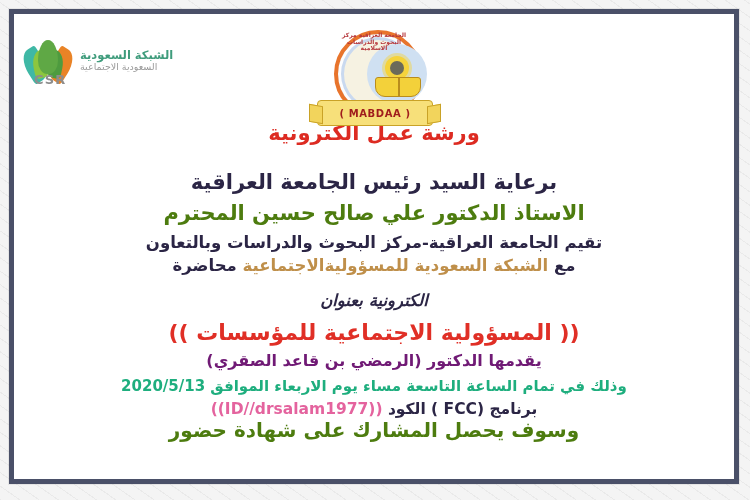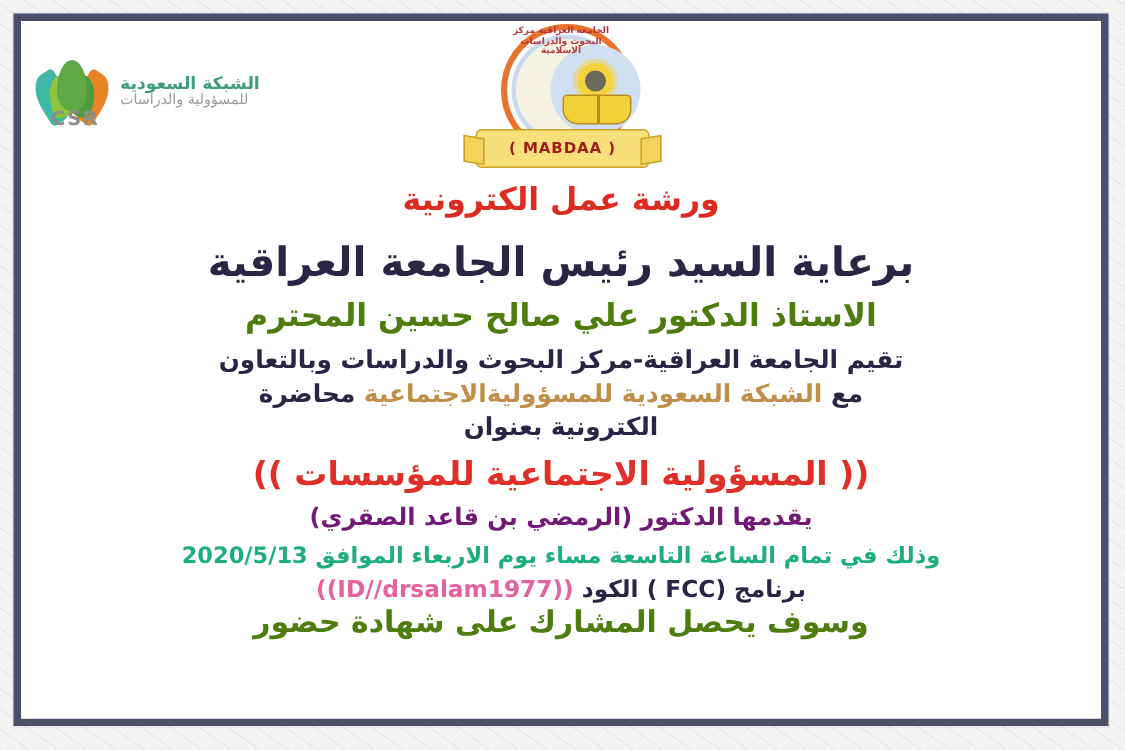--- a/index.html
+++ b/index.html
@@ -55,21 +55,21 @@
   .csr-word{
     position:absolute;left:12px;bottom:-1px;
     font-size:13px;font-weight:bold;color:#8d8d8d;letter-spacing:1px;
     font-family:"DejaVu Sans",sans-serif;
   }
   .csr-txt{line-height:1.15;text-align:left;}
   .csr-t1{font-size:11.5px;font-weight:bold;color:#3f9c7c;letter-spacing:.4px;}
   .csr-t2{font-size:9.5px;color:#9a9a9a;letter-spacing:.4px;}
 
   
-  .seal{position:absolute;left:50%;top:2px;transform:translateX(-50%);width:118px;height:96px;}
+  .seal{position:absolute;left:50%;top:16px;transform:translateX(-50%);width:118px;height:96px;}
   .seal-ring{
     position:absolute;left:19px;top:0;width:80px;height:80px;border-radius:50%;
     background:#f6f2e2;
     border:4px solid #e8742c;
     box-shadow:inset 0 0 0 3px #fdfdfd, inset 0 0 0 6px #c9d9ef;
   }
   .seal-inner{
     position:absolute;left:29px;top:10px;width:60px;height:60px;border-radius:50%;
     background:#cfe0f2;overflow:hidden;
   }
@@ -134,26 +134,26 @@
   }
 
   
   .content{
     flex:1 1 auto;text-align:center;
     padding:0 14px 4px;
     display:flex;flex-direction:column;
   }
   .ln{margin:0;line-height:1.18;white-space:nowrap;}
   .l-workshop{font-size:21px;font-weight:bold;color:#dd2b22;margin-top:2px;}
-  .l-patron{font-size:27px;font-weight:bold;color:#2b2545;margin-top:14px;}
+  .l-patron{font-size:21px;font-weight:bold;color:#2b2545;margin-top:24px;}
   .l-prof{font-size:21px;font-weight:bold;color:#4d7c0f;margin-top:6px;}
   .l-org{font-size:16.5px;font-weight:bold;color:#2b2545;margin-top:8px;}
   .l-coop{font-size:16.5px;font-weight:bold;color:#2b2545;margin-top:3px;}
   .gold{color:#bf8f4a;}
-  .l-online{font-size:16.5px;font-weight:bold;color:#2b2545;margin-top:3px;}
+  .l-online{font-size:16.5px;font-weight:bold;color:#2b2545;margin-top:16px;font-style:italic;}
   .l-title{font-size:22px;font-weight:bold;color:#e02f26;margin-top:9px;}
   .l-speaker{font-size:16px;font-weight:bold;color:#701a75;margin-top:6px;}
   .l-date{font-size:15px;font-weight:bold;color:#1eae7e;margin-top:7px;}
   .l-code{font-size:15.5px;font-weight:bold;color:#2b2545;margin-top:5px;}
   .pink{color:#e4639e;}
   .l-cert{font-size:20px;font-weight:bold;color:#4d7c0f;margin-top:0;}
   .ltr{direction:ltr;unicode-bidi:embed;display:inline-block;}
 </style>
 </head>
 <body>
@@ -170,21 +170,21 @@
           <div class="csr-mark">
             <span class="leaf leaf-l"></span>
             <span class="leaf leaf-r"></span>
             <span class="leaf leaf-c2"></span>
             <span class="leaf leaf-c3"></span>
             <span class="leaf leaf-c"></span>
             <span class="csr-word">CSR</span>
           </div>
           <div class="csr-txt">
             <div class="csr-t1">الشبكة السعودية</div>
-            <div class="csr-t2">للمسؤولية والدراسات</div>
+            <div class="csr-t2">السعودية الاجتماعية</div>
           </div>
         </div>
 
         <div class="seal">
           <div class="seal-ring">
             <div class="seal-inner">
               <span class="seal-sun"></span>
               <span class="seal-face"></span>
               <span class="seal-book"></span>
             </div>

